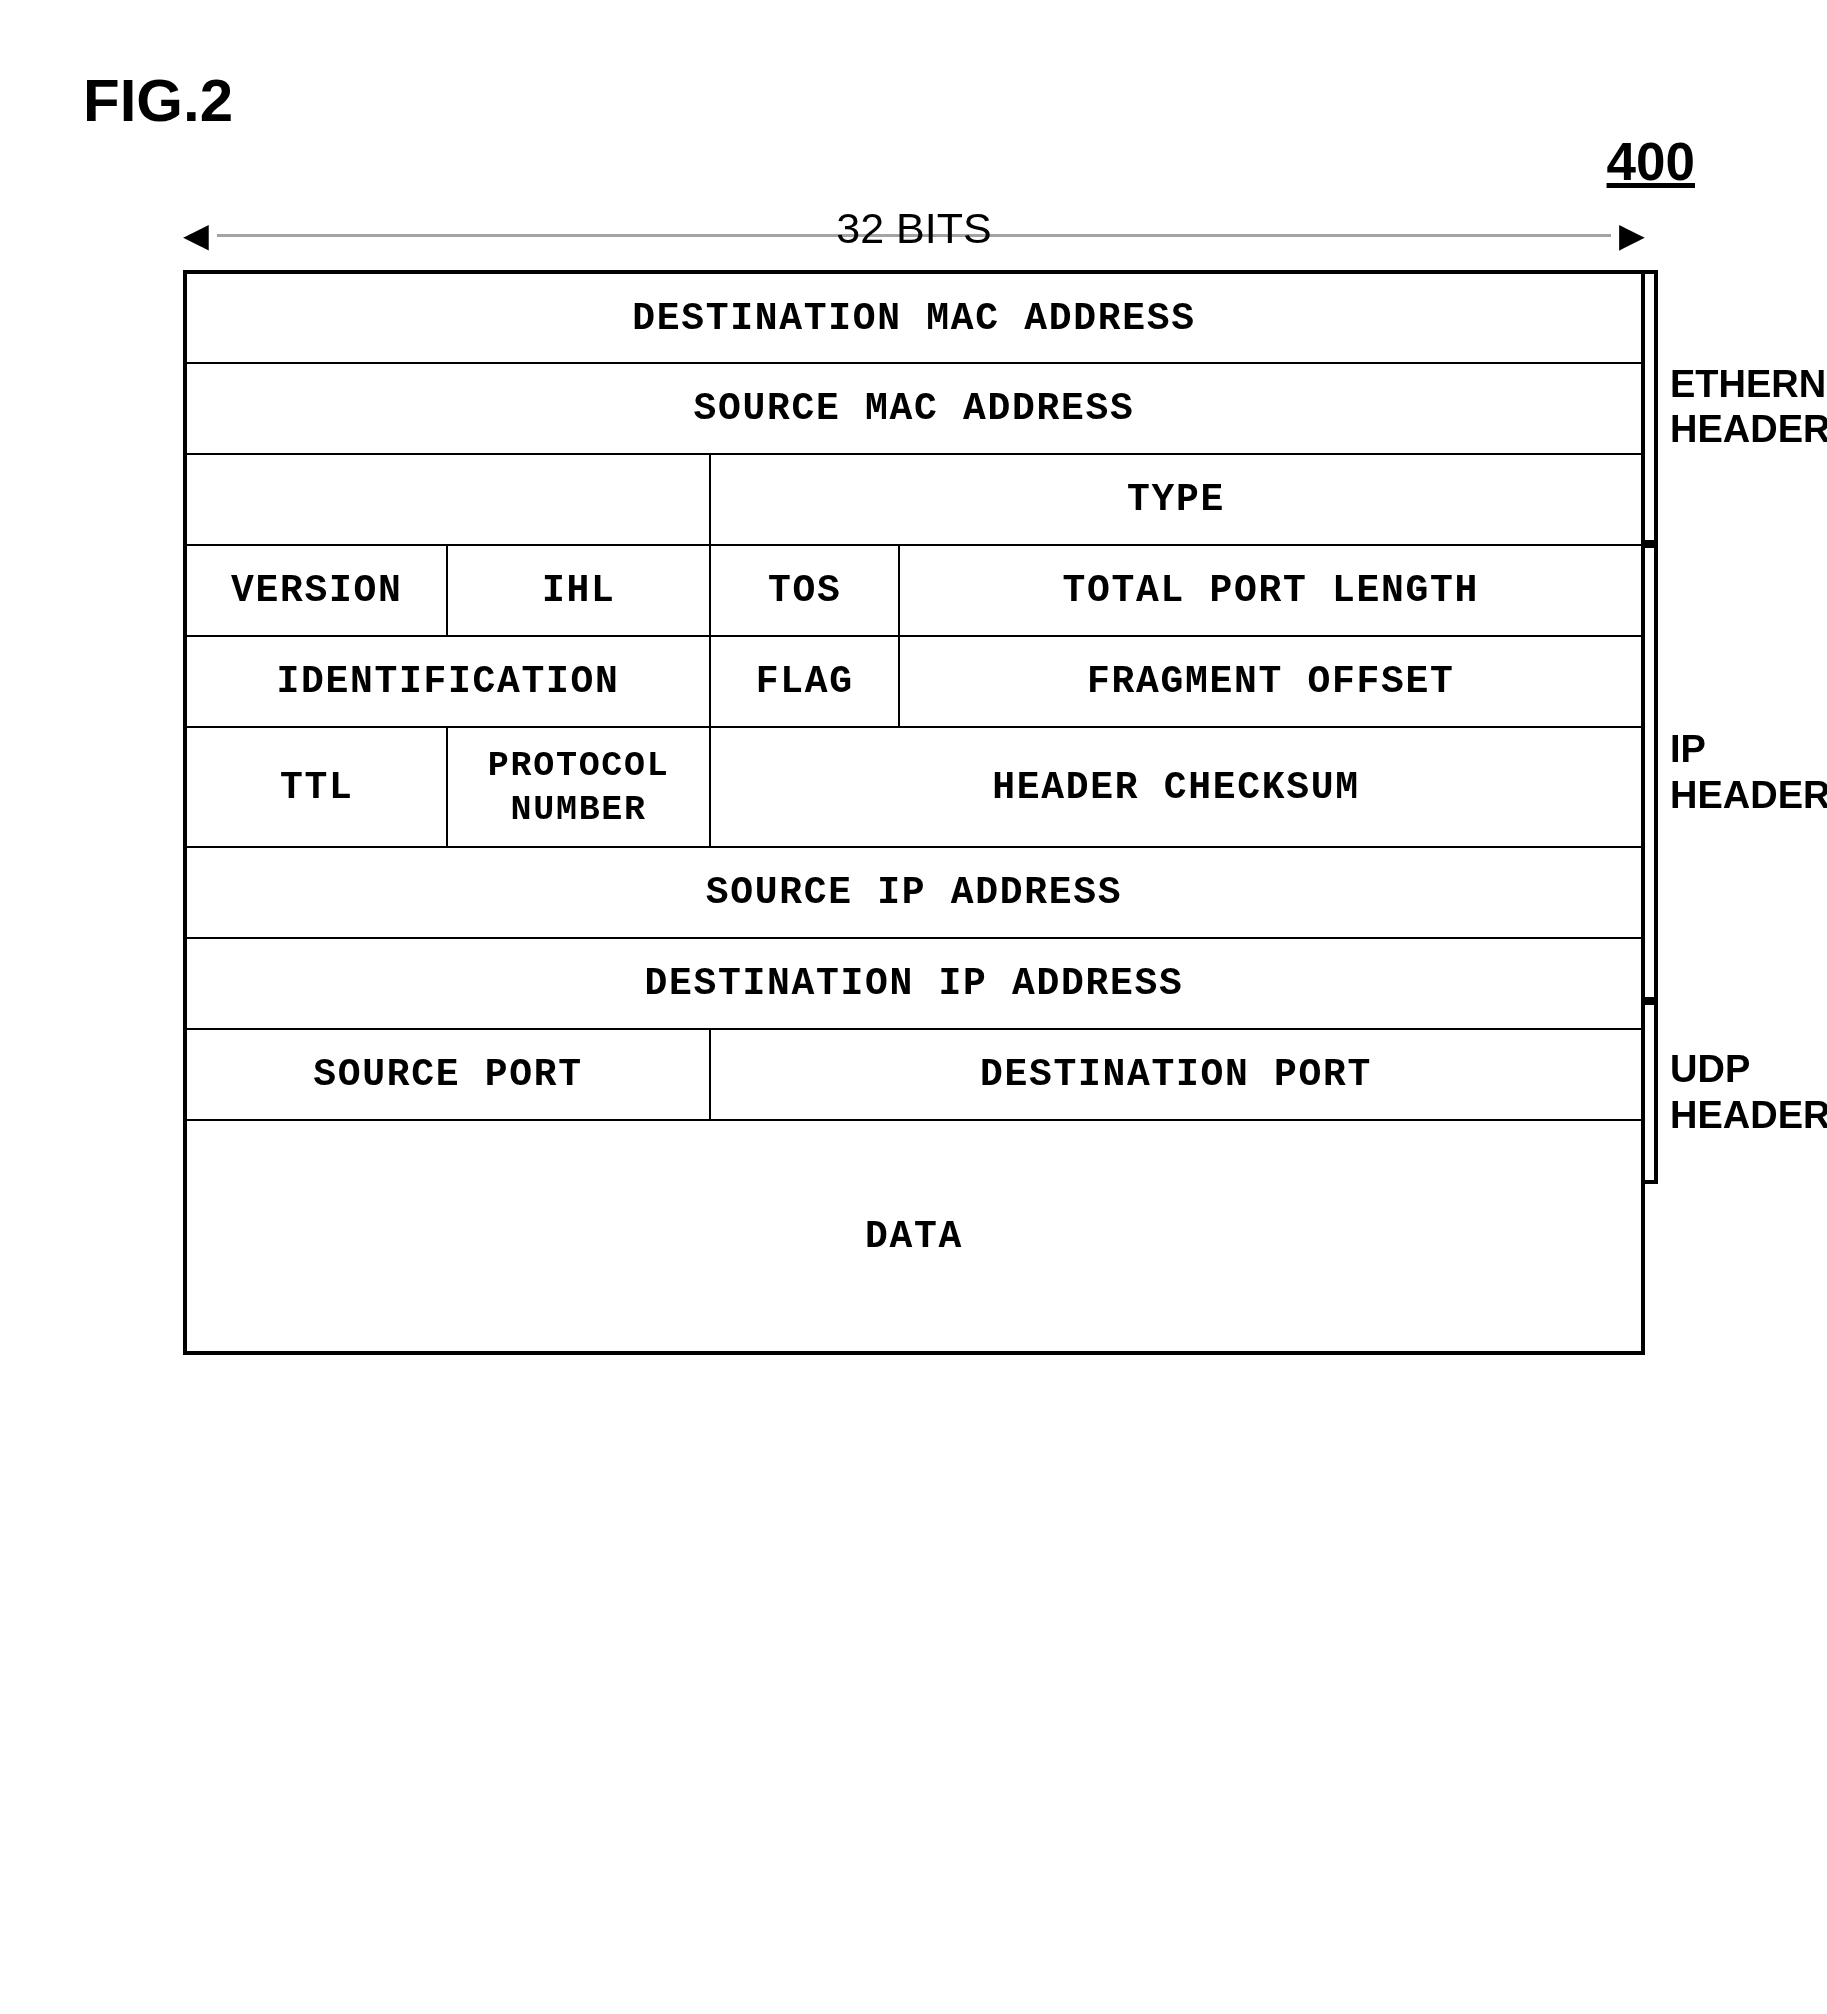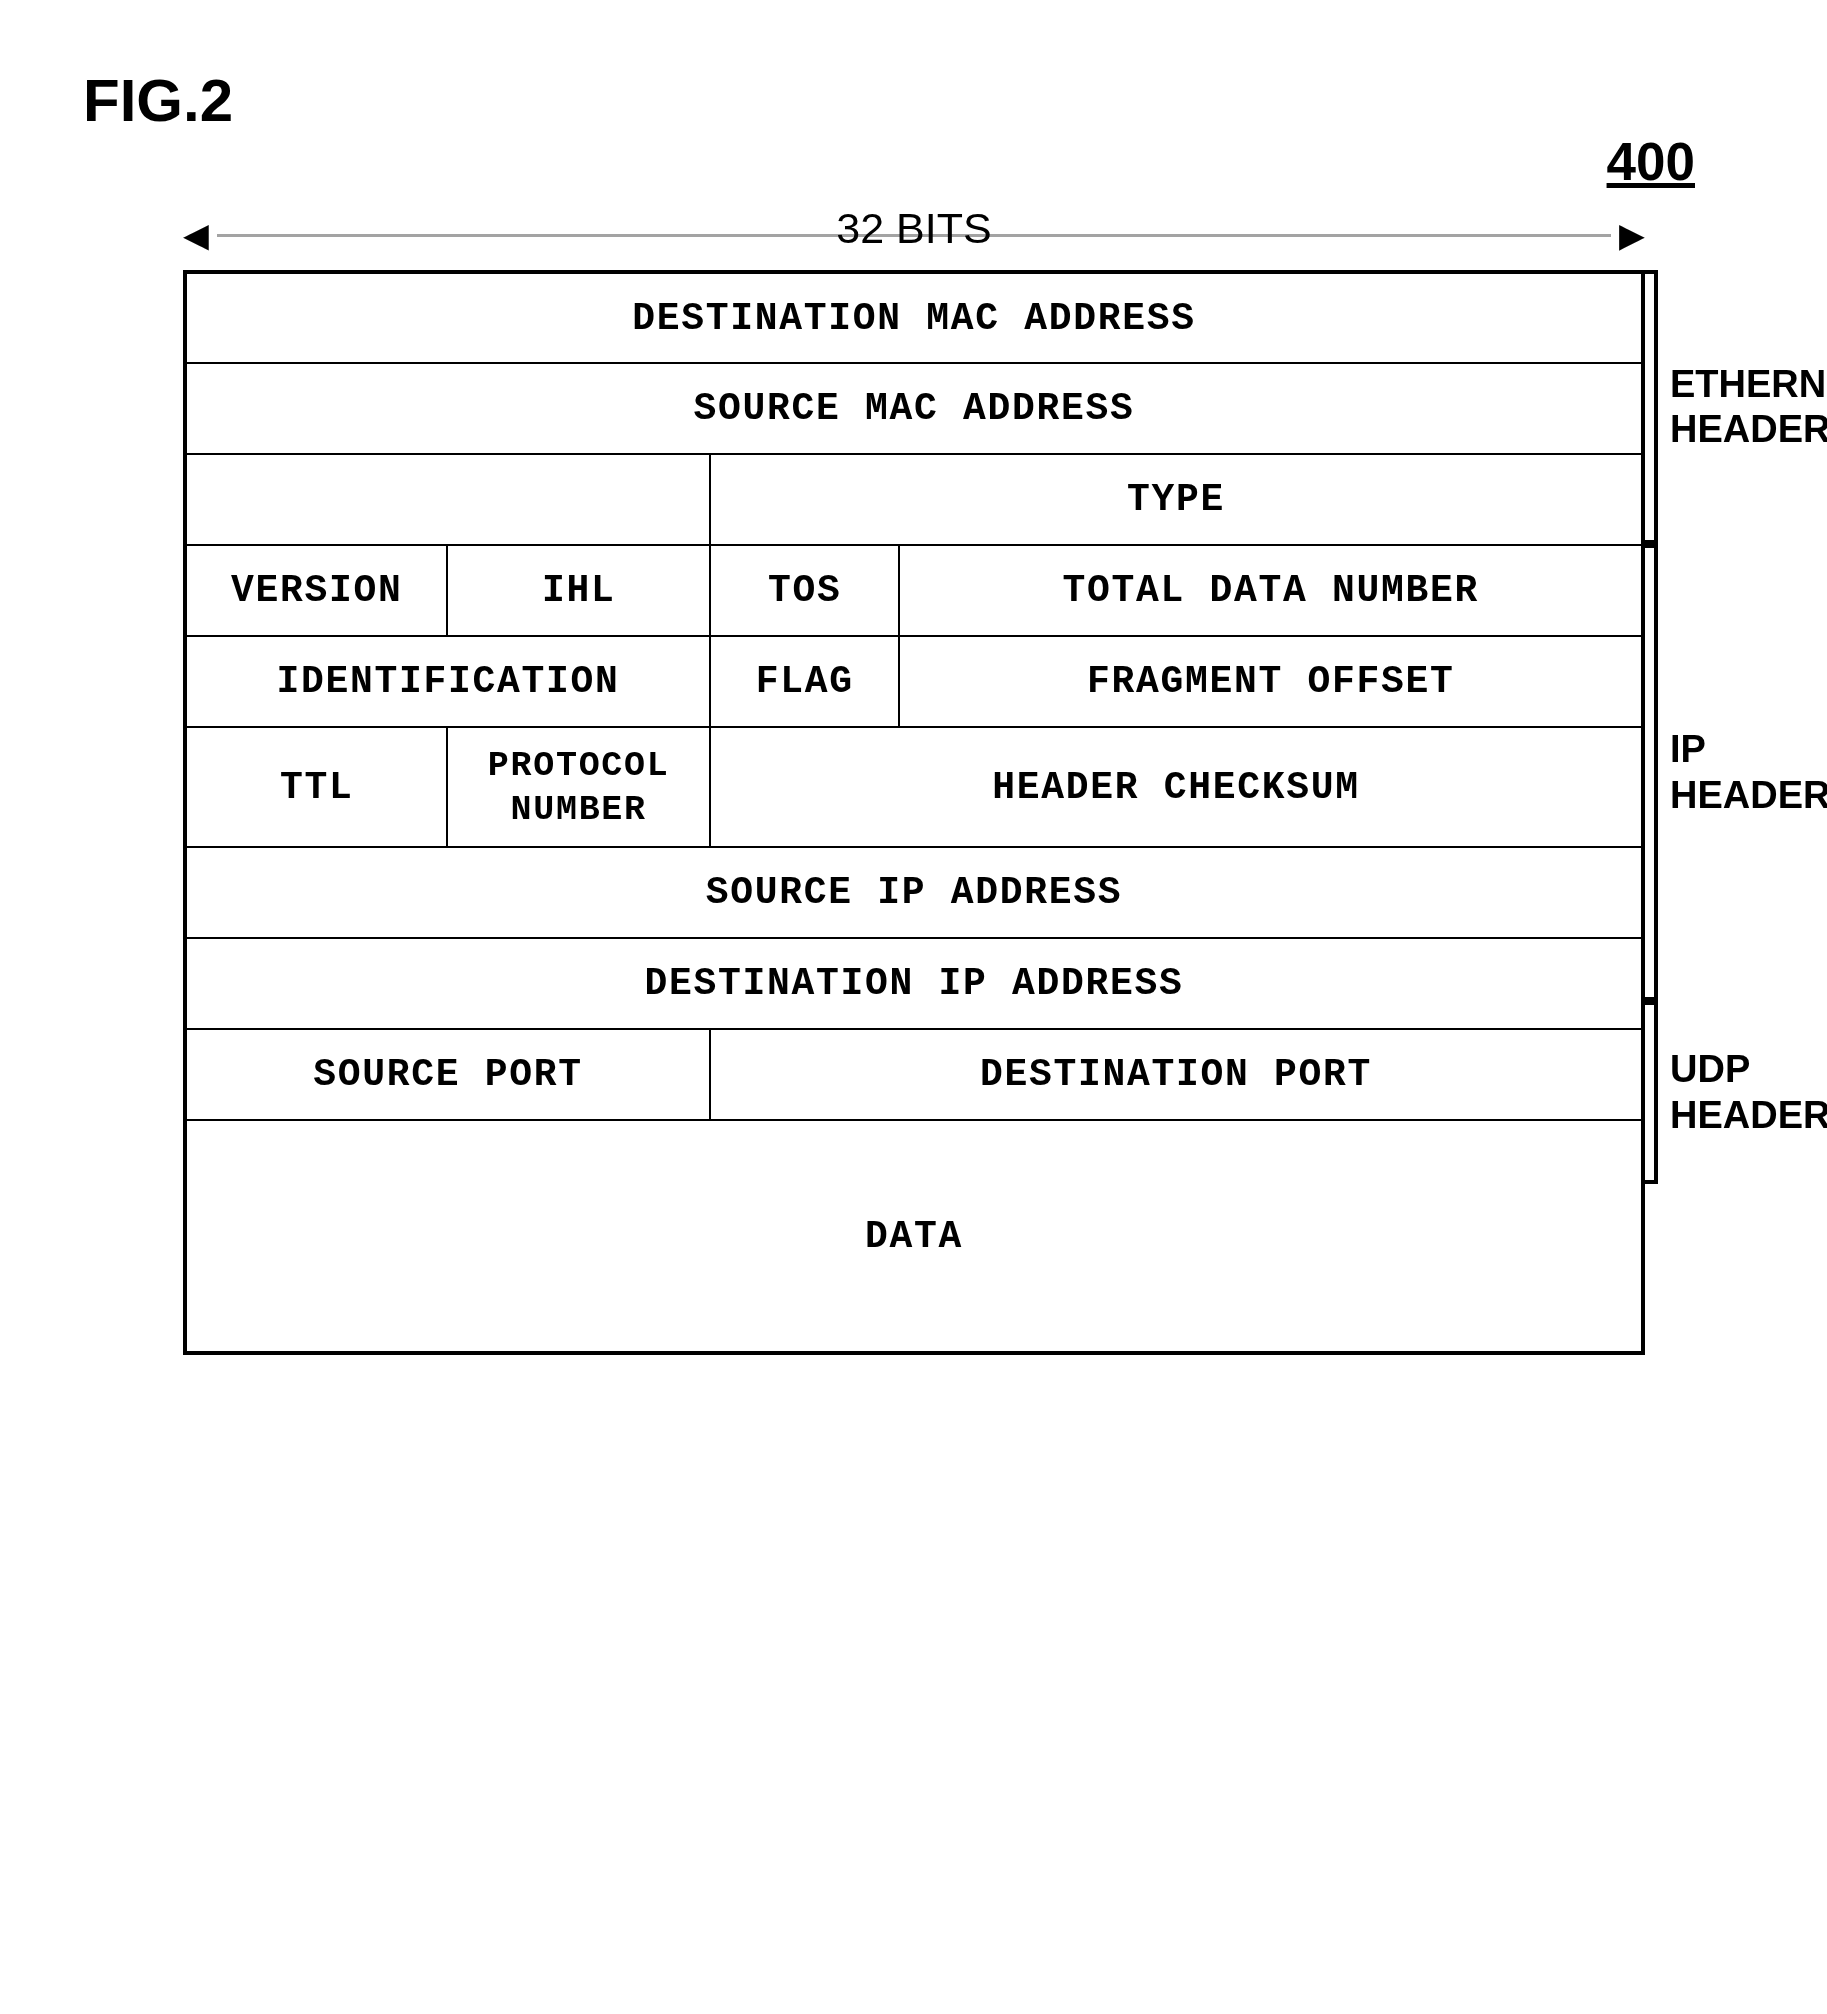--- a/index.html
+++ b/index.html
@@ -166,21 +166,21 @@
 
         <tr class="row-split">
           <td colspan="2" class="cell-empty" style="width:36%"></td>
           <td colspan="2" style="width:64%">TYPE</td>
         </tr>
 
         <tr class="row-split">
           <td style="width:13%">VERSION</td>
           <td style="width:10%">IHL</td>
           <td style="width:13%">TOS</td>
-          <td style="width:64%">TOTAL DATA NUMBER</td>
+          <td style="width:64%">TOTAL PORT LENGTH</td>
         </tr>
 
         <tr class="row-split">
           <td colspan="2" style="width:36%">IDENTIFICATION</td>
           <td style="width:13%">FLAG</td>
           <td style="width:51%">FRAGMENT OFFSET</td>
         </tr>
 
         <tr class="row-split">
           <td style="width:18%">TTL</td>

